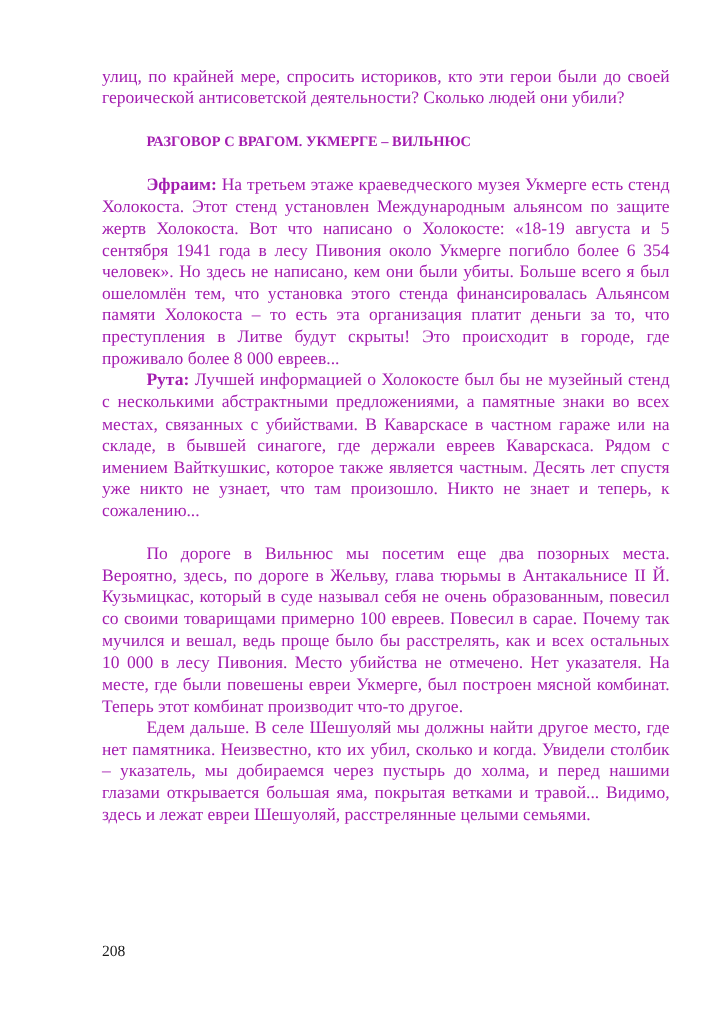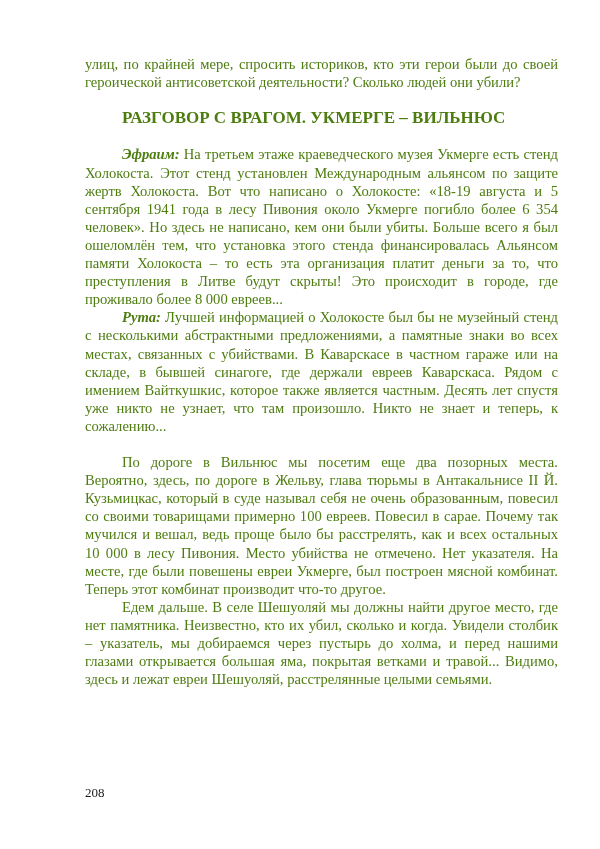--- a/index.html
+++ b/index.html
@@ -5,32 +5,32 @@
   html, body { margin: 0; padding: 0; background: #ffffff; }
   body { width: 600px; height: 849px; position: relative; overflow: hidden; }
   .page {
     position: absolute;
     left: 85px;
     top: 55px;
     width: 473px;
     font-family: "Liberation Serif", serif;
     font-size: 14.6px;
     line-height: 18.1px;
-    color: #4d7c0f;
+    color: #a21caf;
   }
   .p { margin: 0; text-align: justify; text-align-last: left; }
   .indent { text-indent: 37px; }
   .blank { height: 18.1px; }
   .heading {
     margin: 0;
     padding-left: 37px;
     font-weight: bold;
-    font-size: 17px;
+    font-size: 12px;
   }
-  .speaker { font-weight: bold; font-style: italic; }
+  .speaker { font-weight: bold; }
   .page-number {
     position: absolute;
     left: 85px;
     top: 785px;
     font-family: "Liberation Serif", serif;
     font-size: 13px;
     color: #1a1a1a;
     text-align: right;
   }
 </style>

